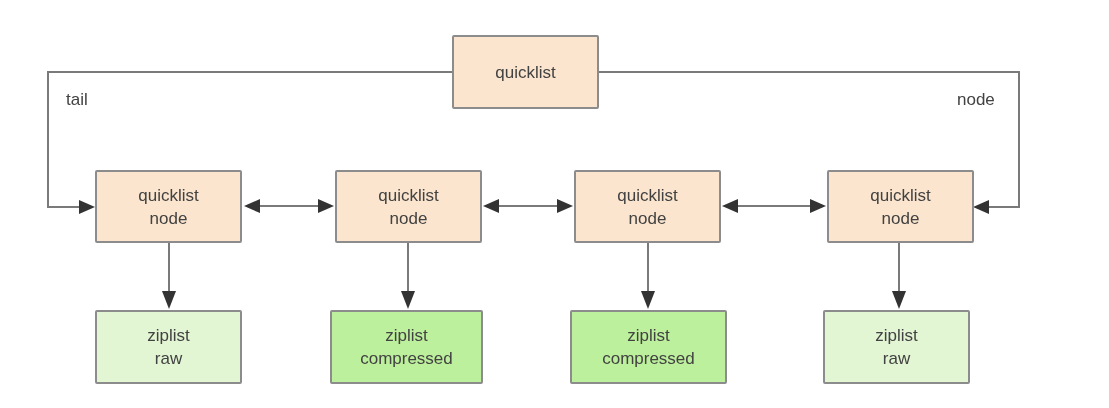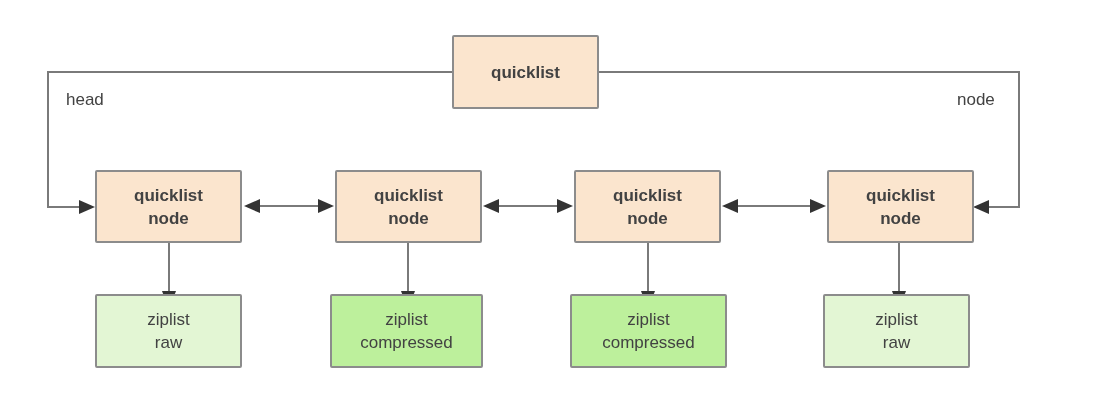--- a/index.html
+++ b/index.html
@@ -37,33 +37,33 @@
     border-radius: 2px;
     display: flex;
     flex-direction: column;
     align-items: center;
     justify-content: center;
     text-align: center;
     font-size: 17px;
     line-height: 23px;
     color: var(--text, #424242);
   }
-  .box--node { background: var(--node-fill, #fbe5ce); font-weight: bold; }
+  .box--node { background: var(--node-fill, #fbe5ce); }
   .box--raw { background: var(--ziplist-raw-fill, #e3f6d4); }
   .box--compressed { background: var(--ziplist-compressed-fill, #bdf09c); }
 
   .root-box { left: 452px; top: 35px; width: 147px; height: 74px; }
 
   .node-box { top: 170px; width: 147px; height: 73px; }
   .node-box.n1 { left: 95px; }
   .node-box.n2 { left: 335px; }
   .node-box.n3 { left: 574px; }
   .node-box.n4 { left: 827px; }
 
-  .zip-box { top: 294px; height: 74px; }
+  .zip-box { top: 310px; height: 74px; }
   .zip-box.z1 { left: 95px;  width: 147px; }
   .zip-box.z2 { left: 330px; width: 153px; }
   .zip-box.z3 { left: 570px; width: 157px; }
   .zip-box.z4 { left: 823px; width: 147px; }
 
   .edge-label {
     position: absolute;
     font-size: 17px;
     color: var(--text, #424242);
   }
@@ -123,21 +123,21 @@
     <g>
       <path class="connector-line" d="M899 243 L899 293"></path>
       <polygon class="arrowhead" points="899,309 892,291 906,291"></polygon>
     </g>
   </svg>
 
   <div class="box box--node root-box">
     <span>quicklist</span>
   </div>
 
-  <div class="edge-label head">head</div>
+  <div class="edge-label head">tail</div>
   <div class="edge-label tail">node</div>
 
   <div class="box box--node node-box n1">
     <span>quicklist</span>
     <span>node</span>
   </div>
   <div class="box box--node node-box n2">
     <span>quicklist</span>
     <span>node</span>
   </div>

